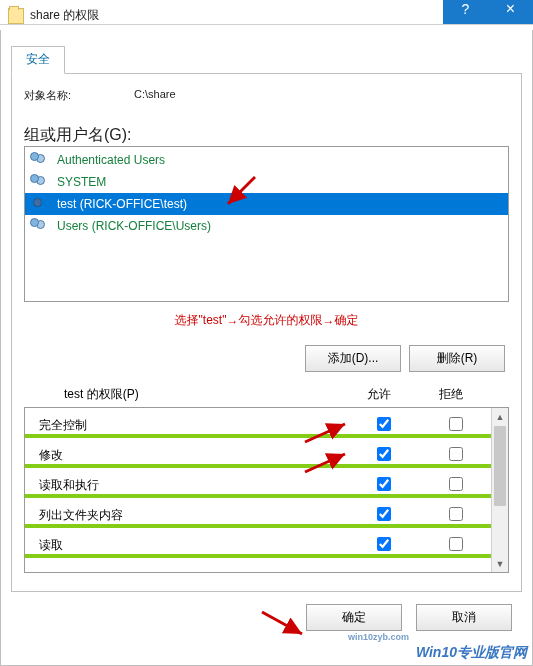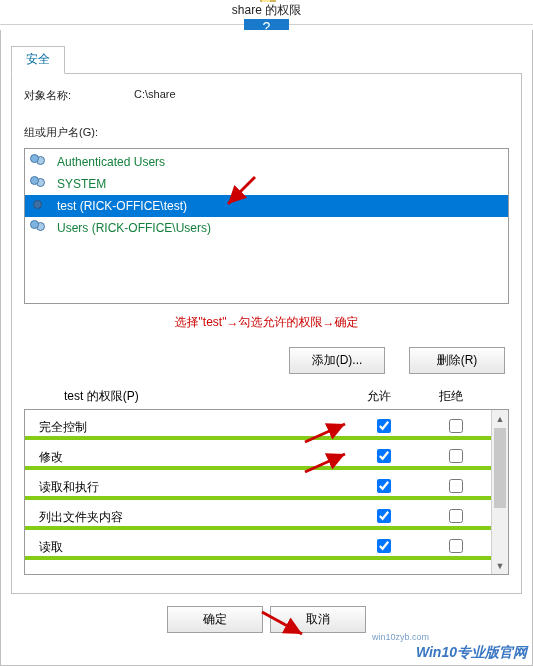--- a/index.html
+++ b/index.html
@@ -1,70 +1,70 @@
 <!DOCTYPE html>
 <html><head>
 <meta charset="utf-8">
 <style>
   * { box-sizing: border-box; font-family: "Microsoft YaHei", "Segoe UI", Tahoma, sans-serif; }
   html, body { margin: 0; padding: 0; }
   body { width: 533px; height: 666px; background: #fff; position: relative; overflow: hidden; }
 
-  .titlebar { height: 25px; background: #fff; border-bottom: 1px solid #d0d0d0; display: flex; align-items: center; flex-direction: column; }
+  .titlebar { height: 25px; background: #fff; border-bottom: 1px solid #d0d0d0; display: flex; align-items: flex-end; }
   .titlebar .icon { width: 16px; height: 16px; margin: 0 6px 0 8px; background: #ffe79e; border: 1px solid #d8b85e; position: relative; }
   .titlebar .icon::before { content:""; position:absolute; top:-3px; left:0; width:8px; height:3px; background:#ffe79e; border:1px solid #d8b85e; border-bottom:none; }
   .titlebar .title { font-size: 12px; flex: 1; color: #222; }
   .tbtn { width: 45px; height: 30px; display:flex; align-items:center; justify-content:center; font-size: 14px; color:#fff; }
   .tbtn.help { background: #1979ca; }
   .tbtn.close { background: #1979ca; font-size: 16px; }
 
   .client { position:absolute; top:30px; left:0; right:0; bottom:0; border: 1px solid #bfbfbf; border-top:none; padding: 10px 10px 0 10px; background:#fff; }
 
   .tabstrip { height: 28px; position: relative; margin-top: 6px; }
   .tab { display:inline-block; border:1px solid #c0c0c0; border-bottom:1px solid #fff; background:#fff; padding: 4px 14px 5px 14px; font-size: 12px; position:relative; z-index:2; color:#0369a1; }
   .tabline { position:absolute; left:0; right:0; bottom:0; height:1px; background:#c0c0c0; z-index:1; }
 
   .tabbody { border:1px solid #c0c0c0; border-top:none; padding: 14px 12px 18px 12px; }
 
   .row1 { display:flex; font-size:11px; color:#222; margin-bottom: 22px; }
   .row1 .lab { width: 110px; }
   .row1 .val { }
 
-  .glabel { font-size:11px; margin-bottom: 8px; color:#222; }
+  .glabel { font-size:16px; margin-bottom: 0; color:#222; }
 
   .listbox { border:1px solid #9a9a9a; height: 156px; padding: 2px 0; overflow:hidden; background:#fff; position:relative; }
   .li { display:flex; align-items:center; height:22px; font-size:12px; padding: 0 4px; color:#15803d; }
   .li.sel { background:#0078d7; color:#fff; }
   .li .uicon { width:24px; height:16px; margin-right:4px; position:relative; }
   .li .uicon .h1, .li .uicon .h2 { position:absolute; width:9px; height:9px; background:#7fb4e0; border-radius:50%; border:1px solid #4a7aa8; }
   .li .uicon .h1 { left:1px; top:0; z-index:2; }
   .li .uicon .h2 { left:7px; top:2px; background:#a9cbe7; z-index:1; }
   .li.single .uicon .h1 { left:4px; top:2px; background:#3d6fa5; border-color:#28527c; }
   .li.sel .uicon .h1 { background:#3d6fa5; border-color:#28527c; }
   .hint { color:#c00; font-size:12px; text-align:center; margin-top: 10px; }
 
-  .btnrow { display:flex; justify-content:flex-end; gap: 24px; margin: 16px 4px 14px 0; }
+  .btnrow { display:flex; justify-content:flex-end; gap: 8px; margin: 16px 4px 14px 0; }
   button.win { font-size:12px; padding: 4px 0; border:1px solid #a0a0a0; background: linear-gradient(#fefefe,#e7e7e7); width: 96px; cursor:pointer; }
 
   .permhead { display:flex; font-size:12px; margin-bottom: 4px; padding-right: 22px; margin-left: 40px; }
   .permhead .plab { flex:1; }
   .permhead .col { width: 72px; text-align:center; }
 
   .permwrap { border:1px solid #9a9a9a; height: 166px; display:flex; background:#fff; }
   .permlist { flex:1; overflow:hidden; }
   .prow { display:flex; align-items:flex-end; height: 30px; font-size:12px; border-bottom: 4px solid #84cc16; }
   .prow .plab { flex:1; padding-left: 14px; }
   .prow .col { width: 72px; text-align:center; }
   .prow input[type=checkbox] { width:14px; height:14px; }
   .scroll { width: 17px; background:#f0f0f0; border-left:1px solid #d0d0d0; position:relative; }
   .scroll .up, .scroll .dn { position:absolute; left:0; right:0; height:17px; background:#f0f0f0; display:flex; align-items:center; justify-content:center; font-size:9px; color:#666; }
   .scroll .up { top:0; } .scroll .dn { bottom:0; }
   .scroll .thumb { position:absolute; left:2px; right:2px; top:18px; height:80px; background:#c8c8c8; border-radius:1px; }
 
-  .footer { display:flex; justify-content:center; gap:7px; padding: 12px 10px; }
+  .footer { display:flex; justify-content:flex-end; gap:14px; padding: 12px 10px; }
   .footer button.win { width: 96px; }
 
   
   .arrow { position:absolute; pointer-events:none; z-index:50; }
   .arrow svg { overflow:visible; }
 </style>
 </head>
 <body>
 
 <div class="titlebar">
@@ -211,13 +211,13 @@
       <defs>
         <marker id="ah4" markerWidth="8" markerHeight="8" refX="6" refY="3" orient="auto">
           <path d="M0,0 L6,3 L0,6 Z" fill="#c00"></path>
         </marker>
       </defs>
   <line x1="2" y1="2" x2="42" y2="24" stroke="#c00" stroke-width="3" marker-end="url(#ah4)"></line>
     </svg>
 </div>
 
 <div style="position:absolute; right:6px; bottom:4px; font-size:14px; font-weight:bold; color:#3a77c2; font-style:italic; text-shadow:0 0 2px #fff;">Win10专业版官网</div>
-<div style="position:absolute; right:104px; bottom:24px; font-size:9px; color:#7aa0c9;">win10zyb.com</div>
+<div style="position:absolute; right:124px; bottom:24px; font-size:9px; color:#7aa0c9;font-weight:bold;">win10zyb.com</div>
 
 </body></html>

